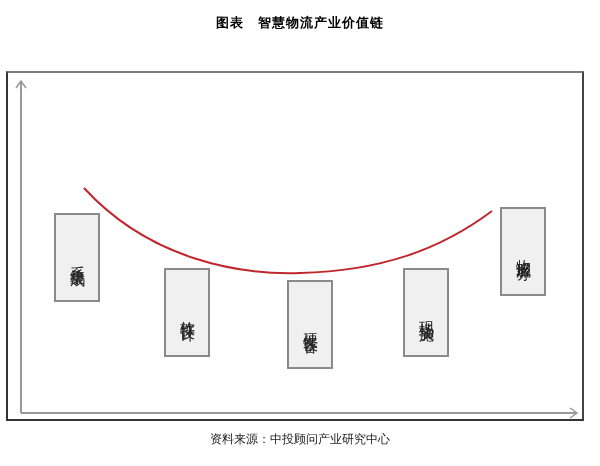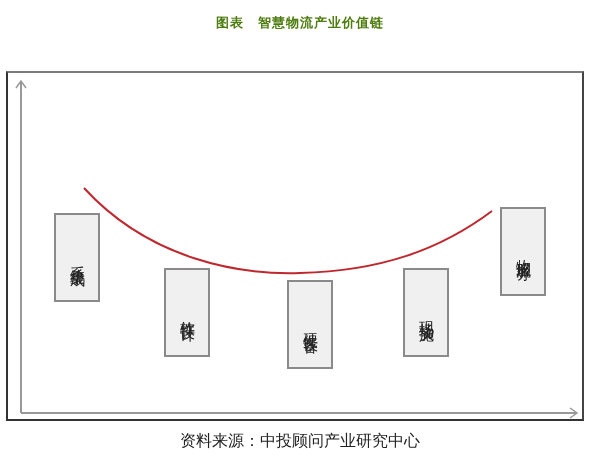--- a/index.html
+++ b/index.html
@@ -1,31 +1,31 @@
 <!DOCTYPE html>
 <html><head>
   <meta charset="utf-8">
   <style>
     html, body { margin: 0; padding: 0; background: #ffffff; }
     body { width: 600px; height: 466px; position: relative; overflow: hidden;
            font-family: "DejaVu Serif", "Liberation Serif", serif; }
     .title { position: absolute; top: 14px; left: 0; width: 600px; text-align: center;
-             font-size: 13px; font-weight: bold; color: #4d7c0f; letter-spacing: 1px; }
+             font-size: 13px; font-weight: bold; color: #000000; letter-spacing: 1px; }
     .title .t2 { margin-left: 14px; }
     .frame { position: absolute; left: 6px; top: 71px; width: 578px; height: 350px;
              border-top: 2px solid #7a7a7a; border-left: 2px solid #333; border-right: 2px solid #444; border-bottom: 2px solid #333;
              box-sizing: border-box; }
     svg.canvas { position: absolute; left: 0; top: 0; }
     .box { position: absolute; width: 46px; height: 89px; background: #f0f0f0;
            border: 2px solid #8a8a8a; box-sizing: border-box;
            display: flex; align-items: center; justify-content: center; }
     .box span { writing-mode: vertical-rl; text-orientation: upright; font-size: 15px; color: #222;
                 letter-spacing: 2px; font-family: "DejaVu Serif", serif; }
     .source { position: absolute; top: 431px; left: 0; width: 600px; text-align: center;
-              font-size: 16px; color: #222; font-family: "DejaVu Sans", sans-serif; }
+              font-size: 12px; color: #222; font-family: "DejaVu Sans", sans-serif; }
   </style>
 </head>
 <body>
 
 <div class="title">
   <span>图表</span><span class="t2">智慧物流产业价值链</span>
 </div>
 
 <div class="frame"></div>
 

